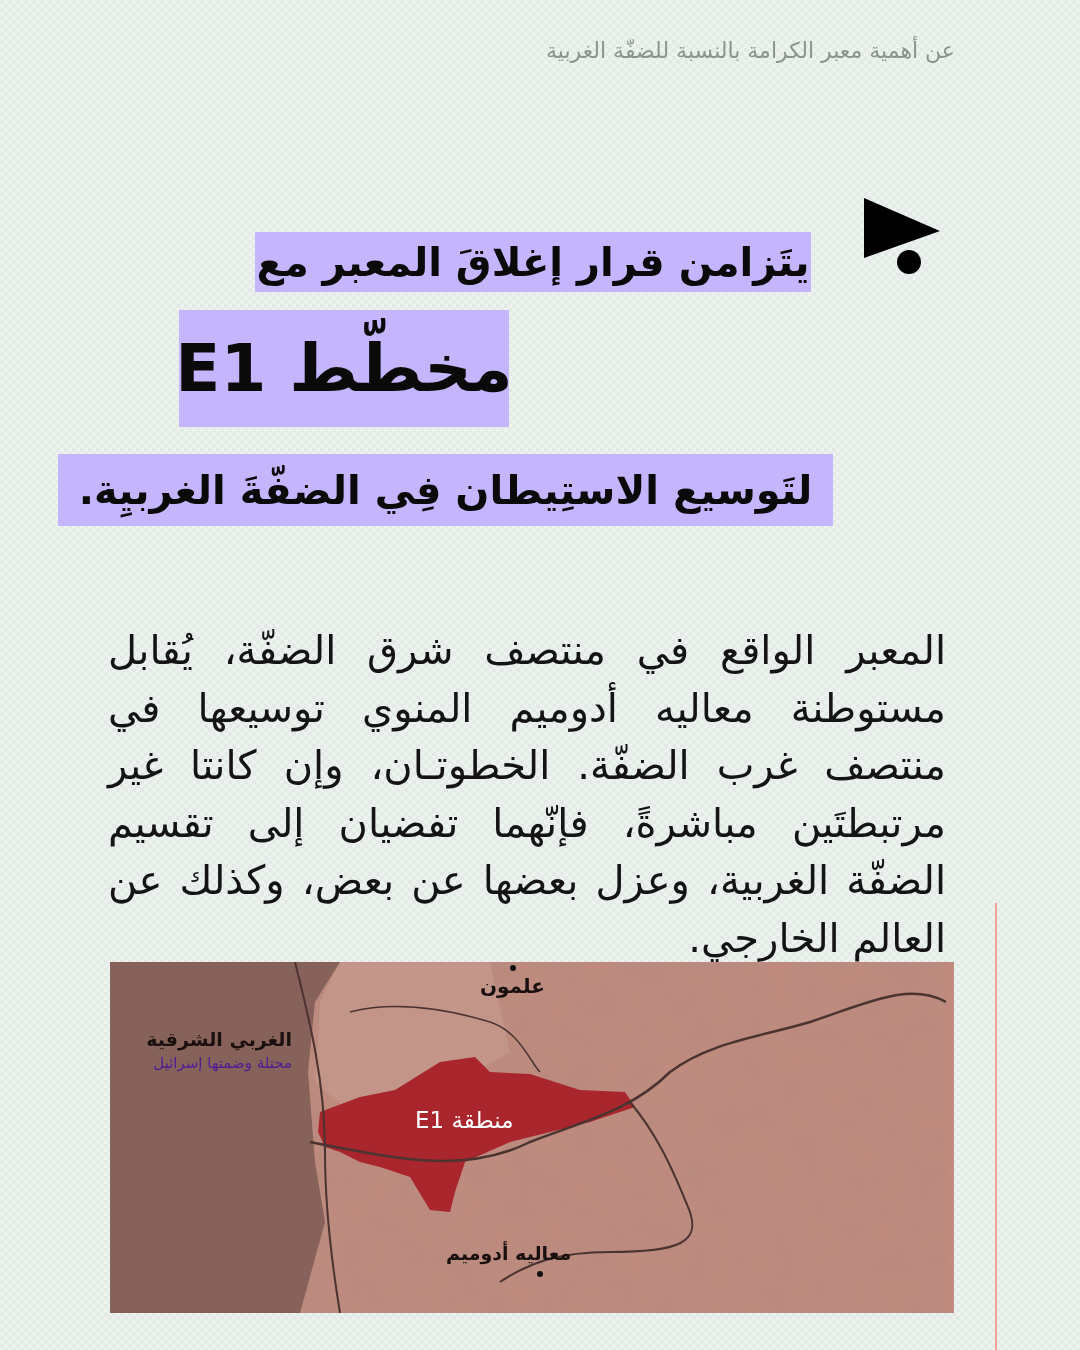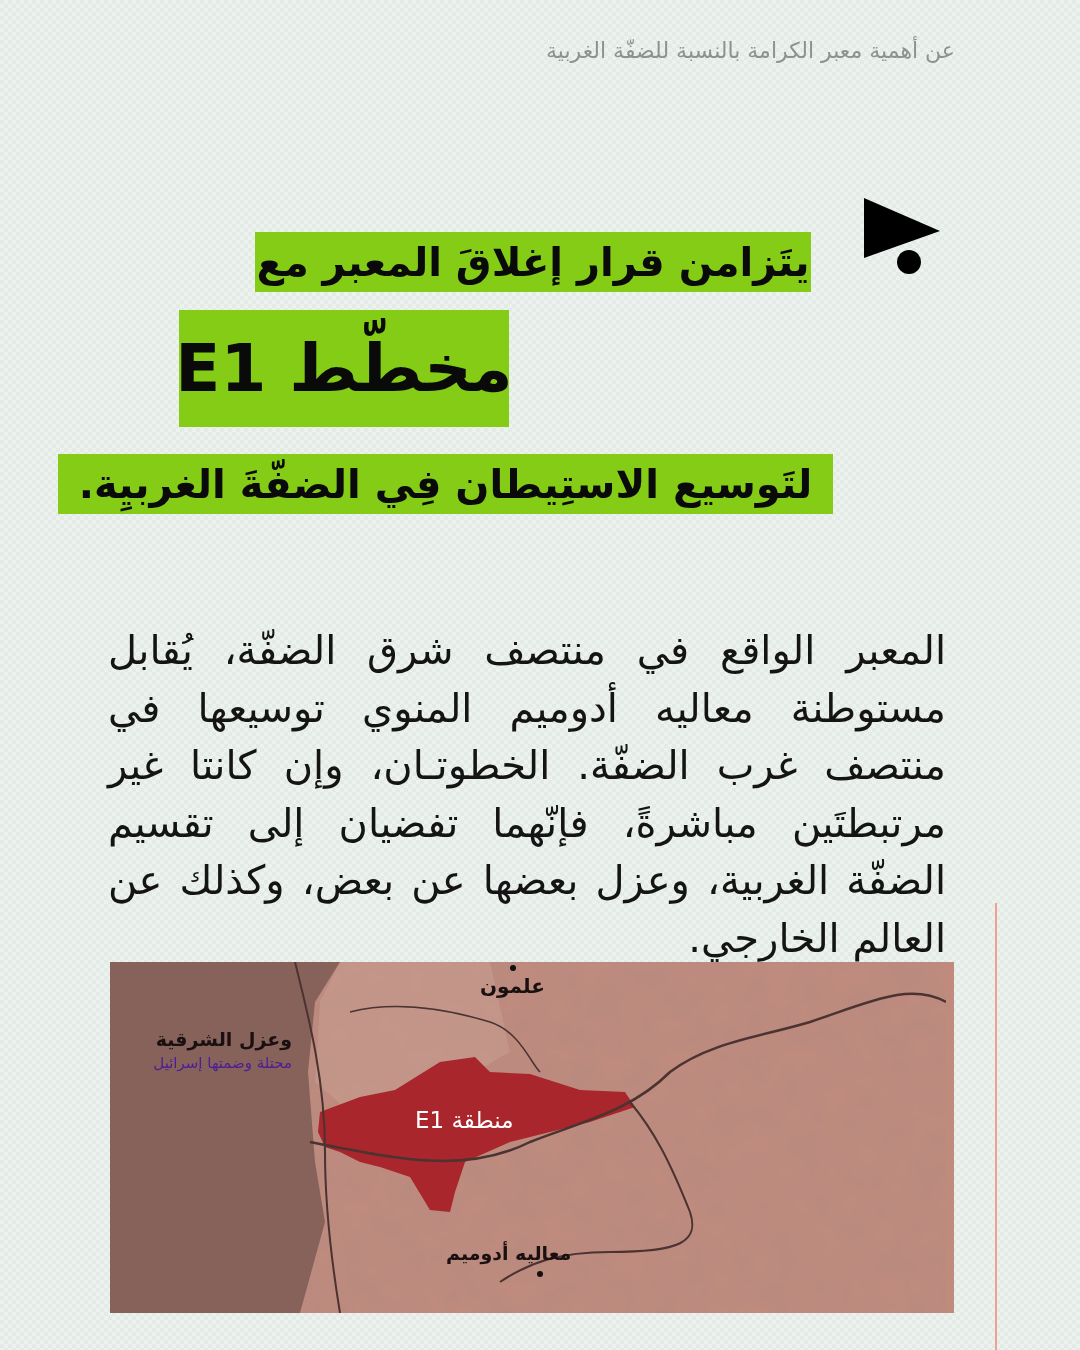--- a/index.html
+++ b/index.html
@@ -14,25 +14,25 @@
     font-family: "DejaVu Sans", sans-serif;
     color: #111;
   }
   .kicker {
     position: absolute; top: 38px; right: 125px;
     direction: rtl; font-size: 22px; color: #8a948d;
     font-family: "DejaVu Sans", sans-serif; letter-spacing: 0;
   }
   .play-icon { position: absolute; left: 864px; top: 198px; width: 76px; height: 78px; }
 
-  .hl { position: absolute; background: #84cc16; direction: rtl; color: #0a0a0a; font-weight: bold;
+  .hl { position: absolute; background: #c4b5fd; direction: rtl; color: #0a0a0a; font-weight: bold;
         font-family: "DejaVu Sans", sans-serif; display: flex; align-items: center; justify-content: center; white-space: nowrap; }
   .hl-1 { left: 255px; top: 232px; width: 556px; height: 60px; font-size: 40px; }
   .hl-2 { left: 179px; top: 310px; width: 330px; height: 117px; font-size: 66px; }
-  .hl-3 { left: 58px; top: 454px; width: 775px; height: 60px; font-size: 40px; }
+  .hl-3 { left: 58px; top: 454px; width: 775px; height: 72px; font-size: 40px; }
 
   .body-text {
     position: absolute; left: 108px; top: 582px; width: 838px;
     direction: rtl; text-align: justify; text-align-last: right;
     font-size: 40px; line-height: 57.5px; color: #141414;
     font-family: "DejaVu Sans", sans-serif;
   }
 
   .map {
     position: absolute; left: 110px; top: 962px; width: 844px; height: 351px; overflow: hidden;
@@ -83,20 +83,20 @@
 
     <path d="M210,150 L250,135 L285,128 L330,100 L365,95 L380,110 L420,112 L470,128 L515,130 L525,145 L480,160 L440,170 L400,180 L355,200 L345,230 L340,250 L320,248 L300,215 L270,205 L250,200 L230,190 L215,185 L208,170 Z" fill="#a8262c"></path>
 
     <path d="M185,0 C200,60 215,120 215,190 C215,240 220,290 230,351" stroke="#4a3330" stroke-width="2" fill="none"></path>
     <path d="M200,180 C300,200 360,210 420,180 C470,160 520,150 560,110 C600,80 650,75 700,60 C760,40 800,20 836,40" stroke="#4a3330" stroke-width="2.5" fill="none"></path>
     <path d="M520,140 C545,170 560,200 580,250 C590,280 570,290 500,290 C450,290 420,300 390,320" stroke="#4a3330" stroke-width="2" fill="none"></path>
     <path d="M240,50 C280,40 330,45 380,60 C410,70 420,100 430,110" stroke="#4a3330" stroke-width="1.5" fill="none"></path>
   </svg>
   <span class="dot" style="left:400px; top:3px;"></span>
   <div class="map-label lbl-alamon">علمون</div>
-  <div class="map-label lbl-jerusalem">وعزل الشرقية</div>
+  <div class="map-label lbl-jerusalem">الغربي الشرقية</div>
   <div class="map-label lbl-jerusalem-sub">محتلة وضمتها إسرائيل</div>
   <div class="map-label lbl-e1">منطقة E1</div>
   <div class="map-label lbl-maale">معاليه أدوميم</div>
   <span class="dot" style="left:427px; top:309px;"></span>
 </div>
 
 <div class="rule-line"></div>
 
 </body></html>

